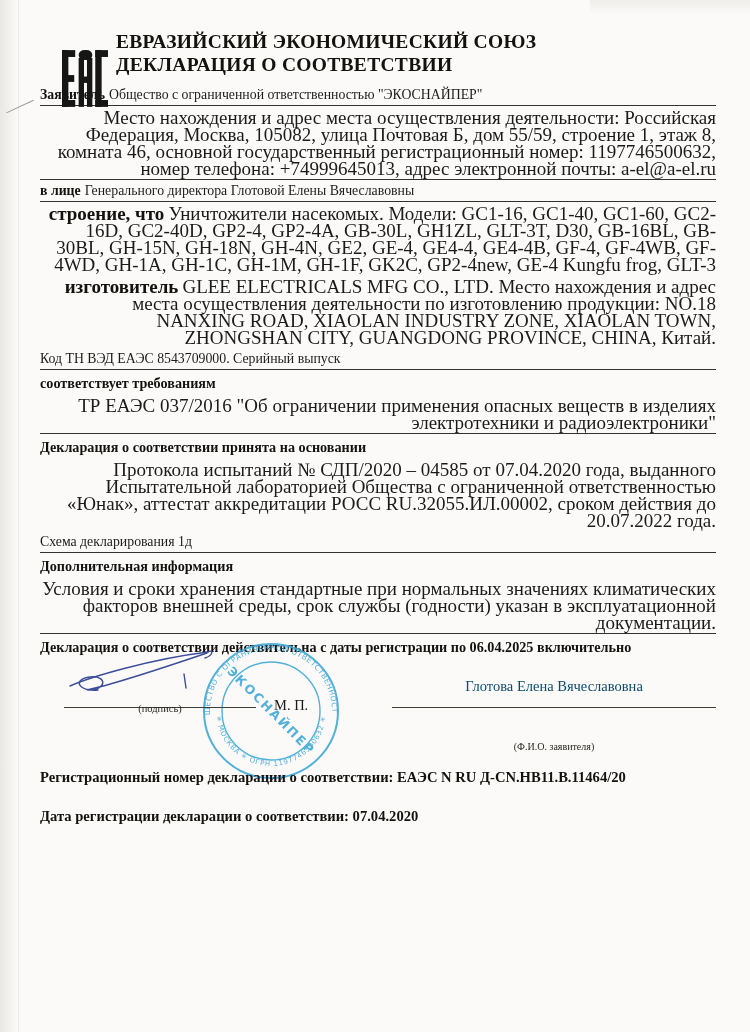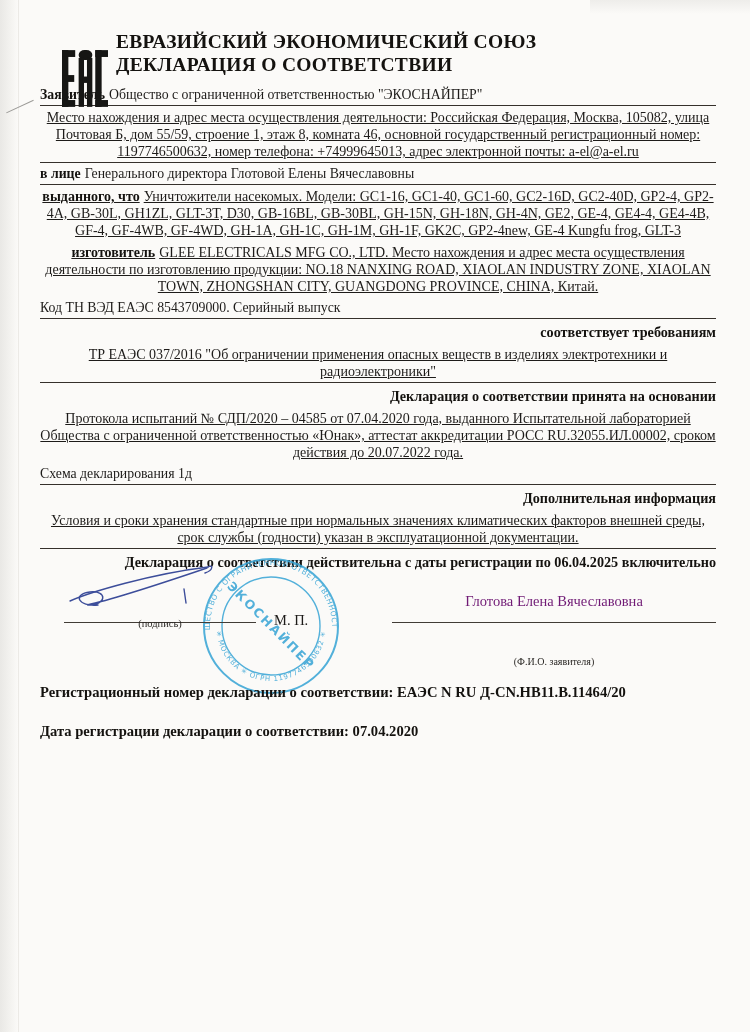--- a/index.html
+++ b/index.html
@@ -13,34 +13,34 @@
   .corner-shade{position:absolute;right:0;top:0;width:160px;height:14px;
     background:linear-gradient(180deg,#eeedea,rgba(255,255,255,0));z-index:0;}
   .content{position:absolute;left:40px;top:0;width:676px;z-index:1;}
 
   .eac{position:absolute;left:62px;top:50px;width:46px;height:57px;z-index:2;}
 
   .title-wrap{margin:30px 0 0 76px;font-weight:bold;
     font-size:19.5px;line-height:23px;letter-spacing:.3px;color:#14120f;}
 
   .row{position:relative;font-size:13.8px;line-height:17px;padding:2px 0;}
-  .para{position:relative;font-size:14px;line-height:17px;padding:3px 0 2px 0;text-align:center;text-decoration:underline;}
+  .para{position:relative;font-size:19px;line-height:17px;padding:3px 0 2px 0;text-align:right;}
   .rule{border-bottom:1.6px solid #35302b;}
   .lbl{font-weight:bold;color:#14120f;margin-right:4px;}
-  .heading{font-weight:bold;color:#14120f;font-size:14.2px;line-height:20px;padding:3px 0 1px 0;position:relative;text-align:right;}
+  .heading{font-weight:bold;color:#14120f;font-size:14.2px;line-height:20px;padding:3px 0 1px 0;position:relative;}
   .applicant-row{margin-top:8px;}
 
   .sig-area{position:relative;height:88px;margin-top:4px;}
   .sig-area .rowel{position:absolute;}
   .stamp{position:absolute;left:160px;top:-22px;width:142px;height:142px;opacity:.88;}
   .pen{position:absolute;left:16px;top:-16px;width:186px;height:56px;}
   .sig-line{position:absolute;left:24px;top:45px;width:192px;border-top:1.4px solid #413c36;}
   .sig-caption{position:absolute;left:60px;top:41px;width:120px;text-align:center;font-size:10.5px;color:#2a2724;}
   .mp{position:absolute;left:234px;top:35px;font-size:14.5px;color:#1d1b19;}
-  .signer{position:absolute;left:352px;top:16px;width:324px;text-align:center;font-size:14.5px;color:#701a75;}
+  .signer{position:absolute;left:352px;top:16px;width:324px;text-align:center;font-size:14.5px;color:#0c4a6e;}
   .name-line{position:absolute;left:352px;top:45px;width:324px;border-top:1.4px solid #413c36;}
   .name-caption{position:absolute;left:352px;top:47px;width:324px;text-align:center;font-size:10px;color:#2a2724;margin-top:32px;}
 
   .reg-row{position:relative;font-size:14.6px;line-height:19px;font-weight:bold;color:#14120f;margin-top:16px;padding:2px 0;}
   .date-row{}
   .stamp text{font-family:"DejaVu Sans","Liberation Sans",sans-serif;}
 </style>
 </head>
 <body>
 
@@ -75,21 +75,21 @@
       <span class="lbl">Заявитель</span><span>Общество с ограниченной ответственностью "ЭКОСНАЙПЕР"</span>
     </div>
 
     <div class="para rule">Место нахождения и адрес места осуществления деятельности: Российская Федерация, Москва, 105082, улица Почтовая Б, дом 55/59, строение 1, этаж 8, комната 46, основной государственный регистрационный номер: 1197746500632, номер телефона: +74999645013, адрес электронной почты: a-el@a-el.ru</div>
 
     <div class="row rule">
       <span class="lbl">в лице</span><span>Генерального директора Глотовой Елены Вячеславовны</span>
     </div>
 
     <div class="para">
-      <span class="lbl">выданного, что</span><span>Уничтожители насекомых.  Модели: GC1-16, GC1-40, GC1-60, GC2-16D, GC2-40D, GP2-4, GP2-4A, GB-30L, GH1ZL, GLT-3T, D30, GB-16BL, GB-30BL, GH-15N, GH-18N, GH-4N, GE2, GE-4, GE4-4, GE4-4B, GF-4, GF-4WB, GF-4WD, GH-1A, GH-1C, GH-1M, GH-1F, GK2C, GP2-4new, GE-4 Kungfu frog, GLT-3</span>
+      <span class="lbl">строение, что</span><span>Уничтожители насекомых.  Модели: GC1-16, GC1-40, GC1-60, GC2-16D, GC2-40D, GP2-4, GP2-4A, GB-30L, GH1ZL, GLT-3T, D30, GB-16BL, GB-30BL, GH-15N, GH-18N, GH-4N, GE2, GE-4, GE4-4, GE4-4B, GF-4, GF-4WB, GF-4WD, GH-1A, GH-1C, GH-1M, GH-1F, GK2C, GP2-4new, GE-4 Kungfu frog, GLT-3</span>
     </div>
 
     <div class="para">
       <span class="lbl">изготовитель</span><span>GLEE ELECTRICALS MFG CO., LTD. Место нахождения и адрес места осуществления деятельности по изготовлению продукции: NO.18 NANXING ROAD, XIAOLAN INDUSTRY ZONE, XIAOLAN TOWN, ZHONGSHAN CITY, GUANGDONG PROVINCE, CHINA, Китай.</span>
     </div>
 
     <div class="row rule">Код ТН ВЭД ЕАЭС 8543709000. Серийный выпуск</div>
 
     <div class="heading">соответствует требованиям</div>
 

